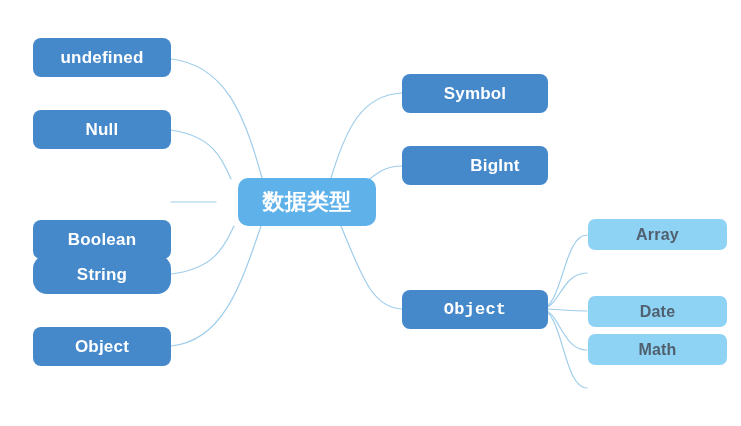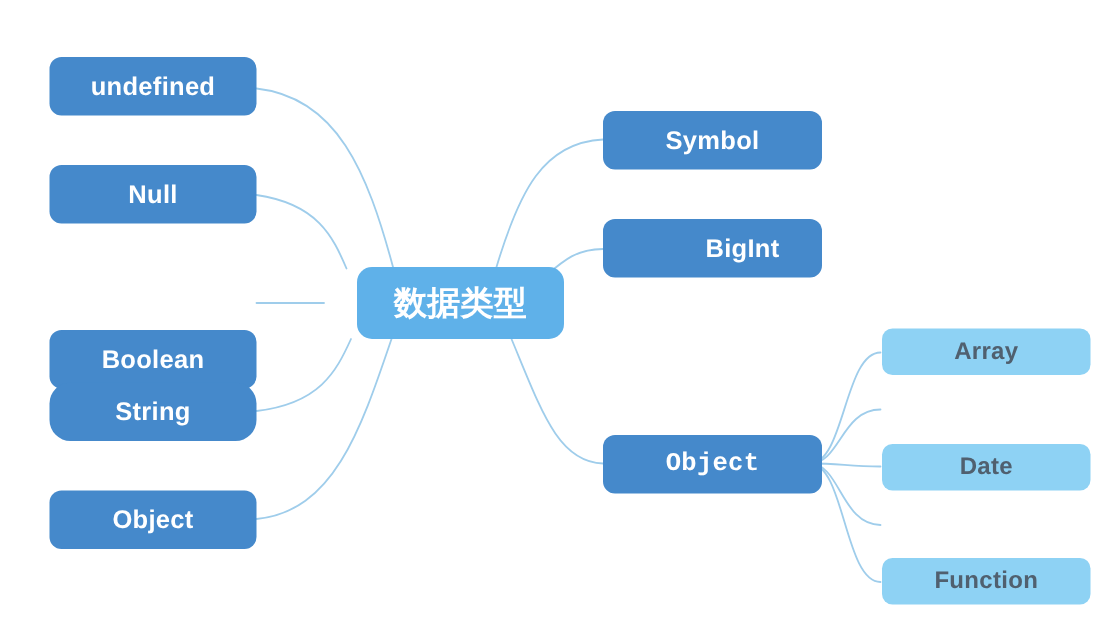--- a/index.html
+++ b/index.html
@@ -102,16 +102,16 @@
   <div class="node main l4">Object</div>
 
   <div class="node root">数据类型</div>
 
   <div class="node rmain r0">Symbol</div>
   <div class="node rmain r1">BigInt</div>
   <div class="node rmain r2">Object</div>
 
   <div class="node sub s0">Array</div>
   <div class="node sub s2">Date</div>
-  <div class="node sub s4">Function</div>
+  <div class="node sub s3">Math</div>
 
 
 </div>
 
 </body></html>

